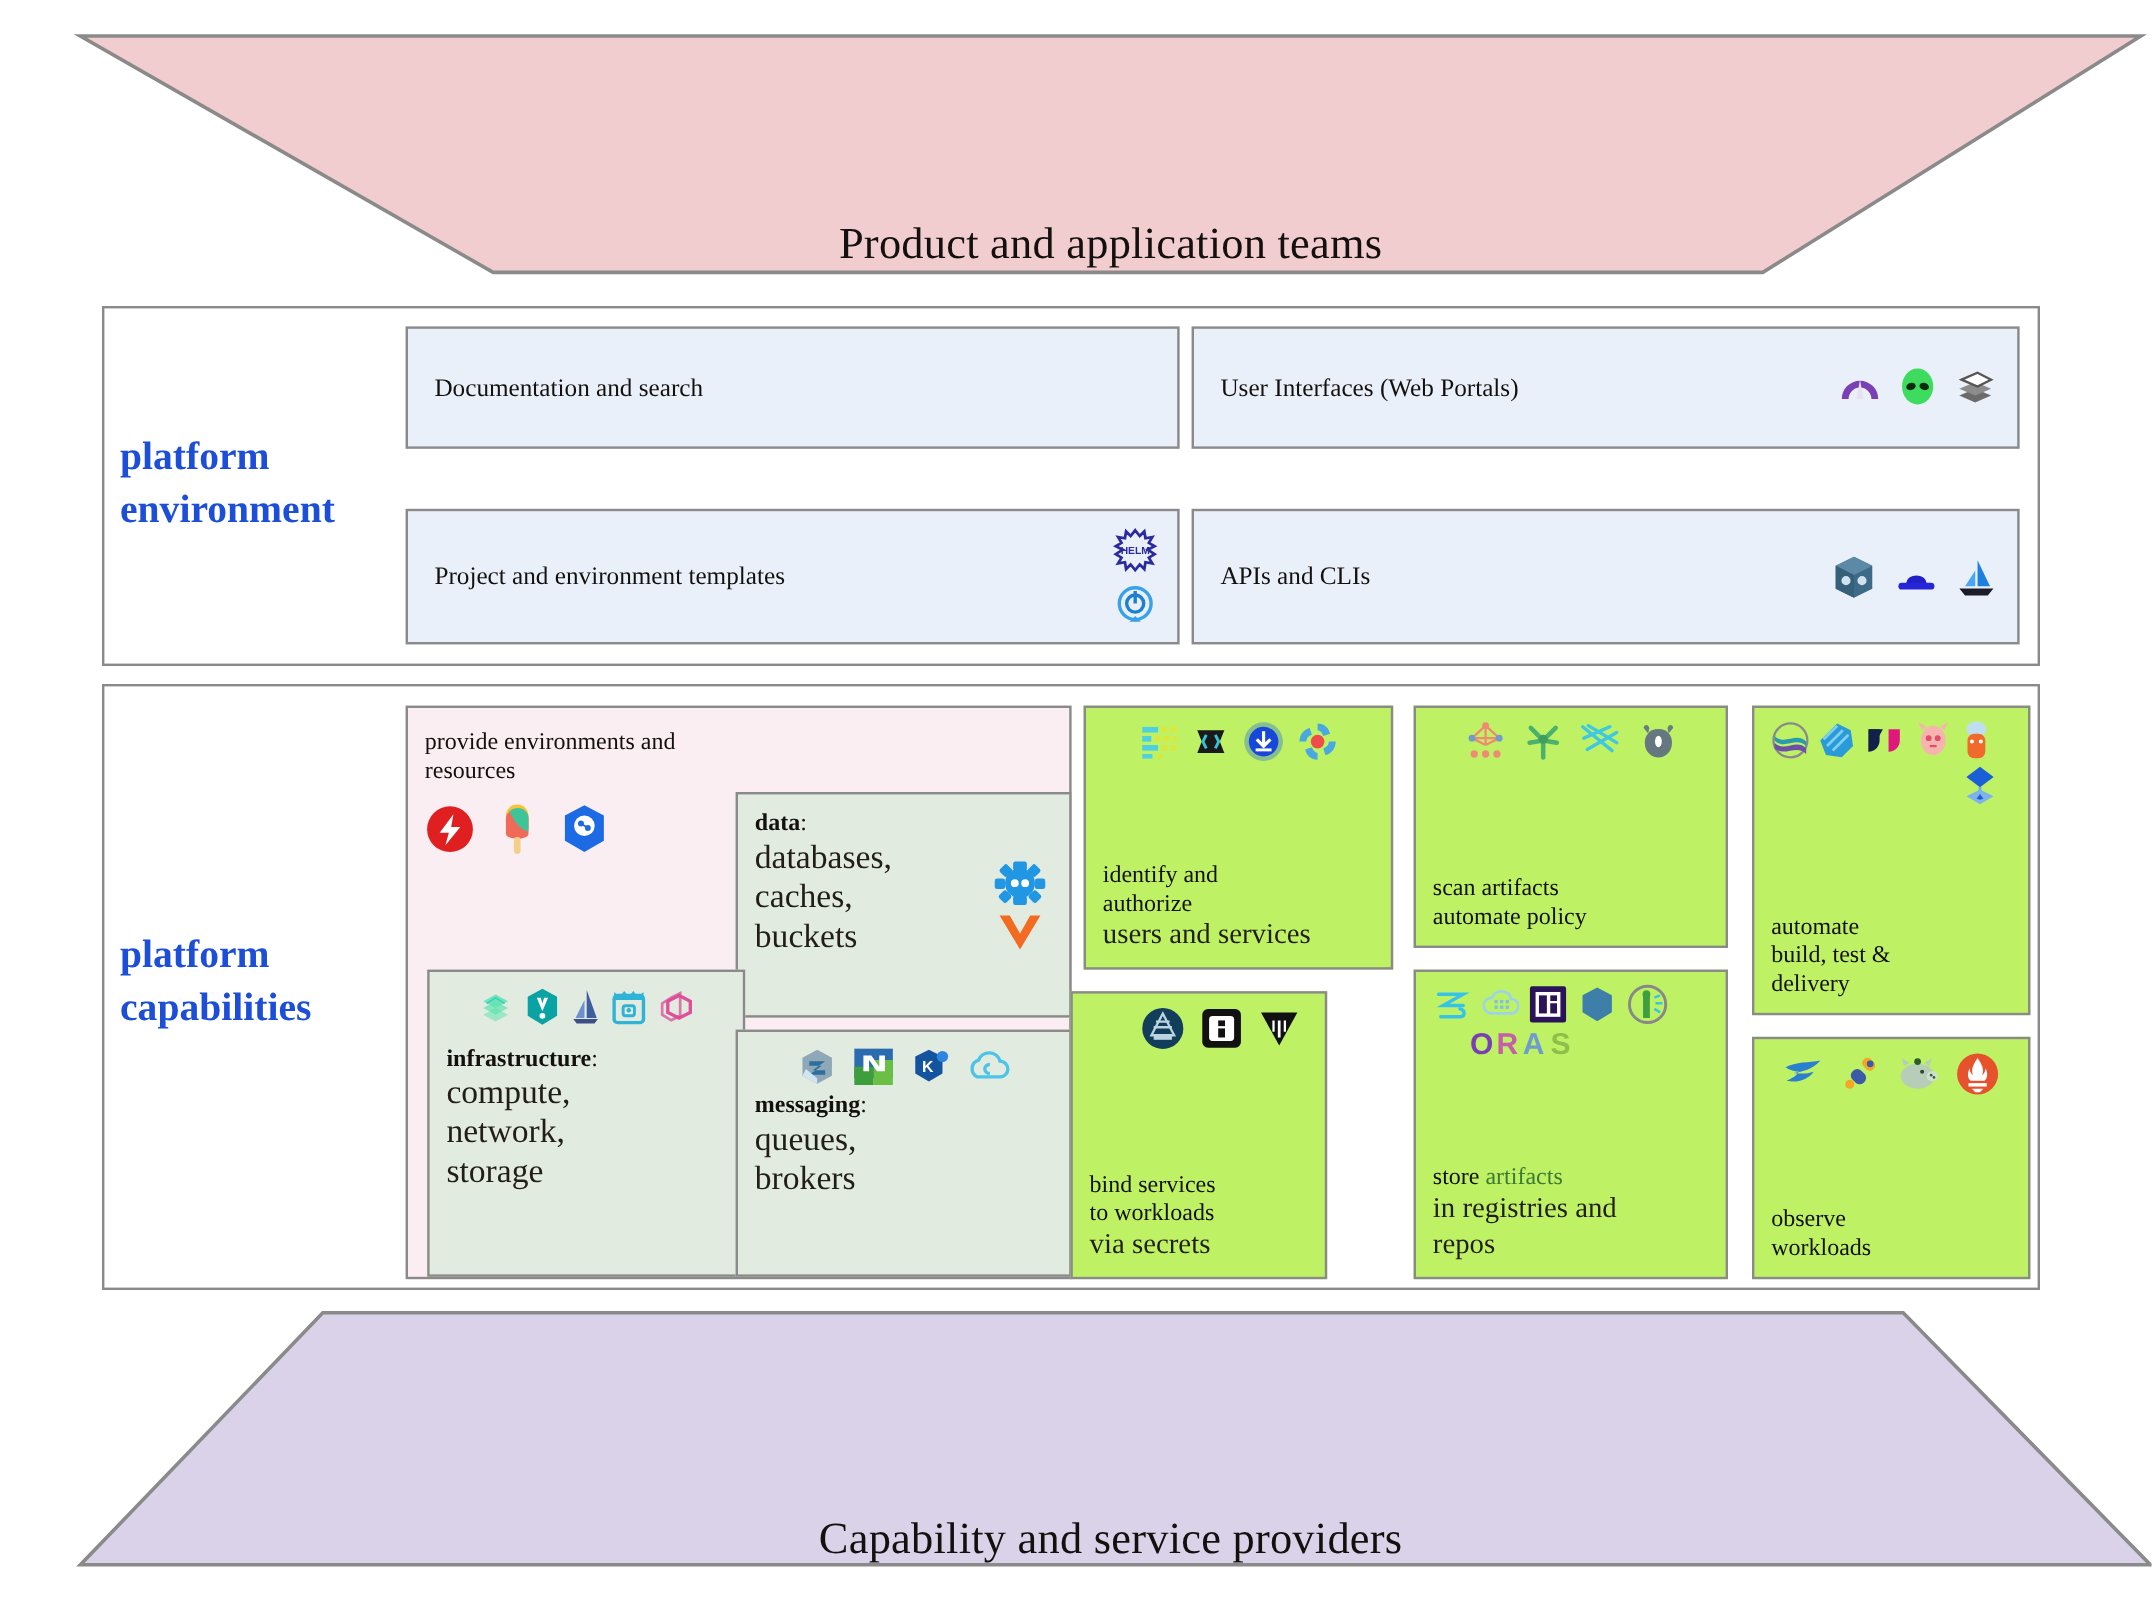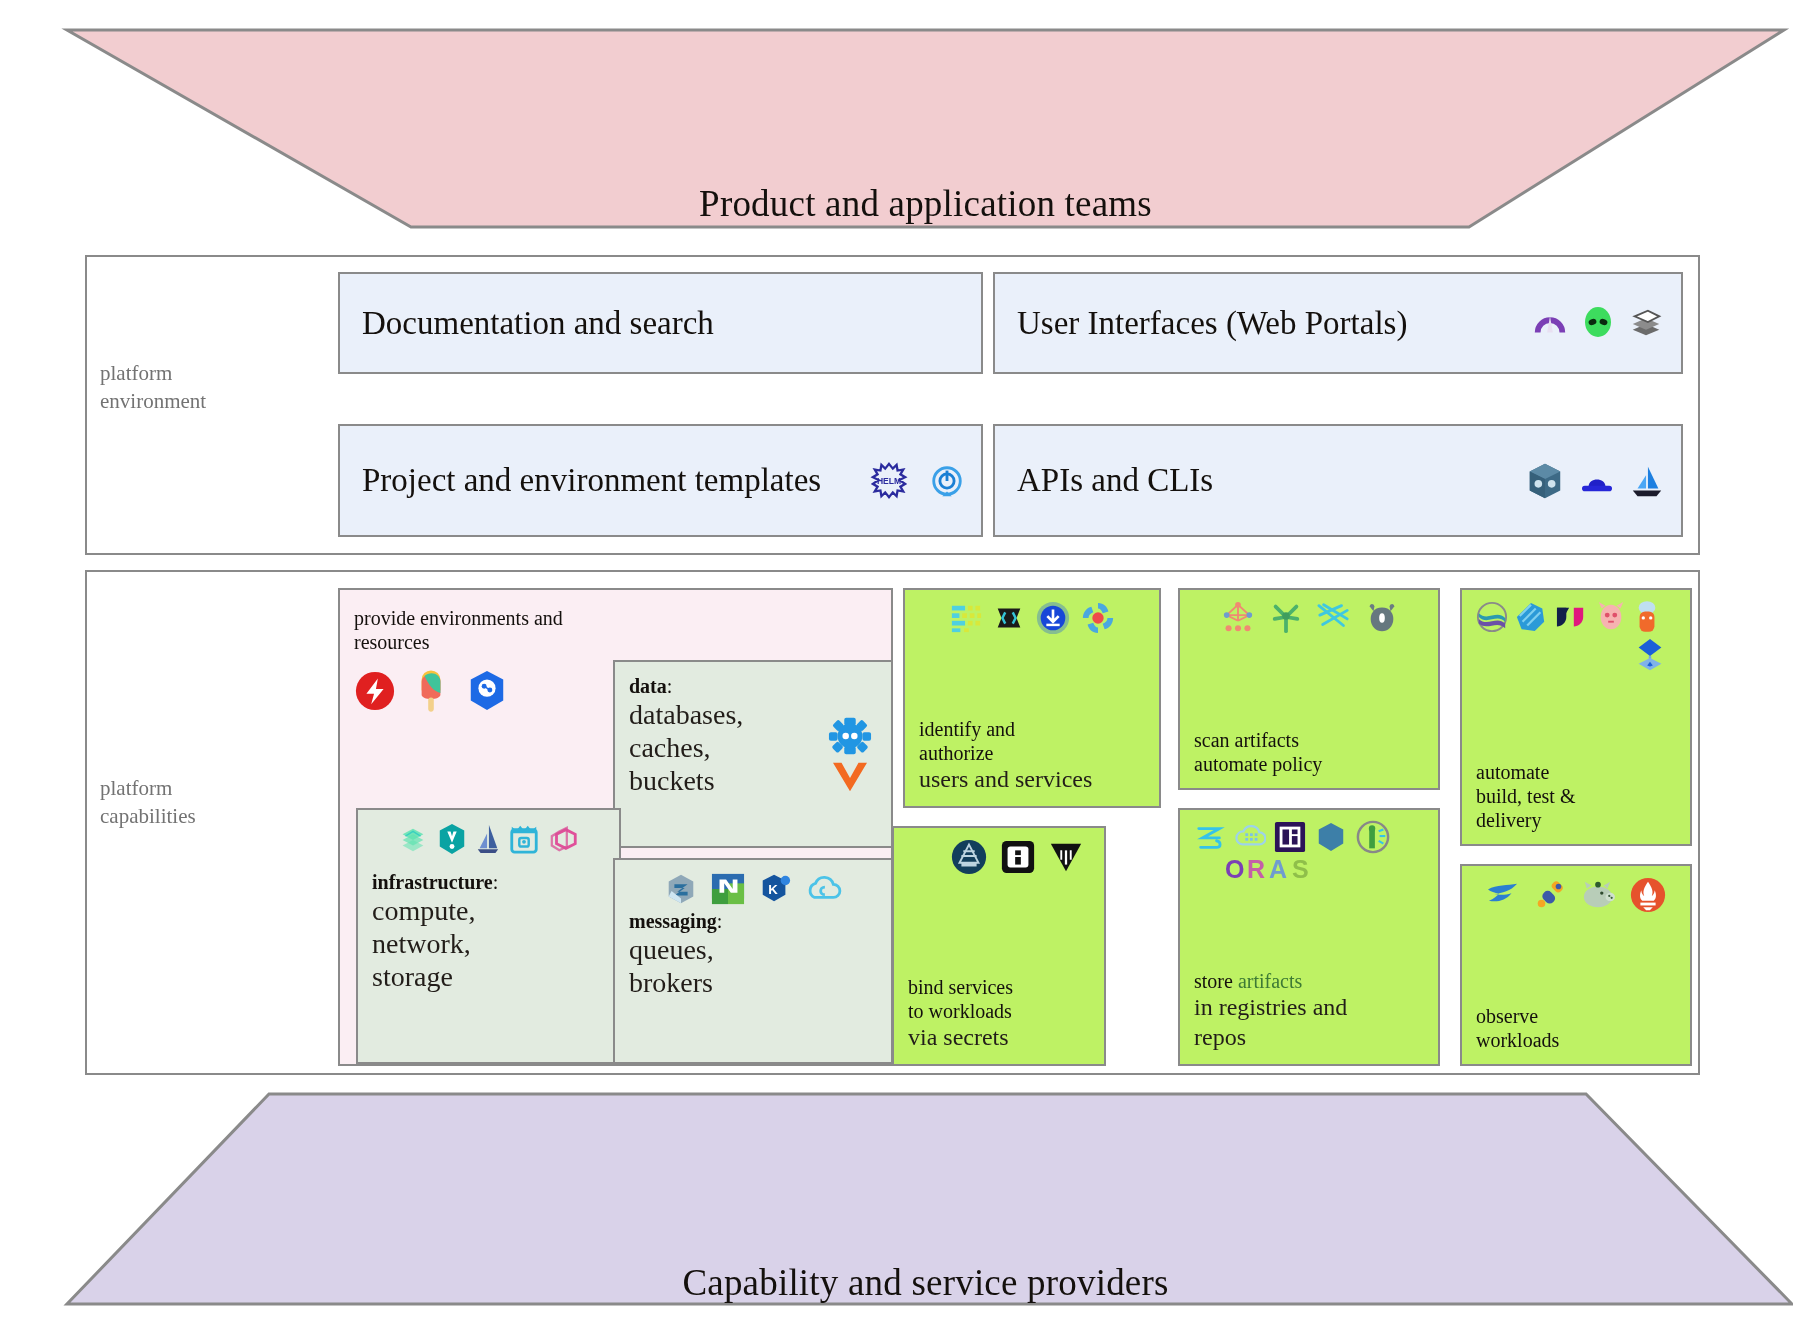--- a/index.html
+++ b/index.html
@@ -40,56 +40,56 @@
     position: absolute;
     border: 2px solid #8a8a8a;
     background: #ffffff;
     box-sizing: border-box;
   }
   #panel-interfaces   { left: 85px; top: 255px;  width: 1615px; height: 300px; }
   #panel-capabilities { left: 85px; top: 570px;  width: 1615px; height: 505px; }
 
   .panel-label {
     position: absolute;
-    font-weight: normal;
-    font-size: 21px;
+    font-weight: bold;
+    font-size: 33px;
     line-height: 1.32;
-    color: #737373;
+    color: #1d4ed8;
     text-align: left;
   }
   #label-interfaces   { left: 100px; top: 360px; width: 220px; }
   #label-capabilities { left: 100px; top: 775px; width: 230px; }
 
   
   .icard {
     position: absolute;
     background: #eaf0fa;
     border: 2px solid #8a8a8a;
     box-sizing: border-box;
     display: flex;
     align-items: center;
     padding-left: 22px;
     padding-right: 16px;
   }
   .icard .ititle {
-    font-size: 33px;
+    font-size: 21px;
     color: #14100d;
     flex: 1 1 auto;
   }
   .icard .iicons {
     display: flex;
     align-items: center;
     gap: 14px;
     flex: 0 0 auto;
   }
   #card-docs      { left: 338px;  top: 272px; width: 645px;  height: 102px; }
   #card-ui        { left: 993px;  top: 272px; width: 690px;  height: 102px; }
   #card-templates { left: 338px;  top: 424px; width: 645px;  height: 113px; }
   #card-api       { left: 993px;  top: 424px; width: 690px;  height: 113px; }
-  #card-templates .iicons { flex-direction: row; gap: 21px; }
+  #card-templates .iicons { flex-direction: column; gap: 5px; }
 
   
   .cbox {
     position: absolute;
     border: 2px solid #8a8a8a;
     box-sizing: border-box;
     padding: 10px 14px;
   }
   .pink  { background: #fbeef3; }
   .green { background: #e2ebe0; }

